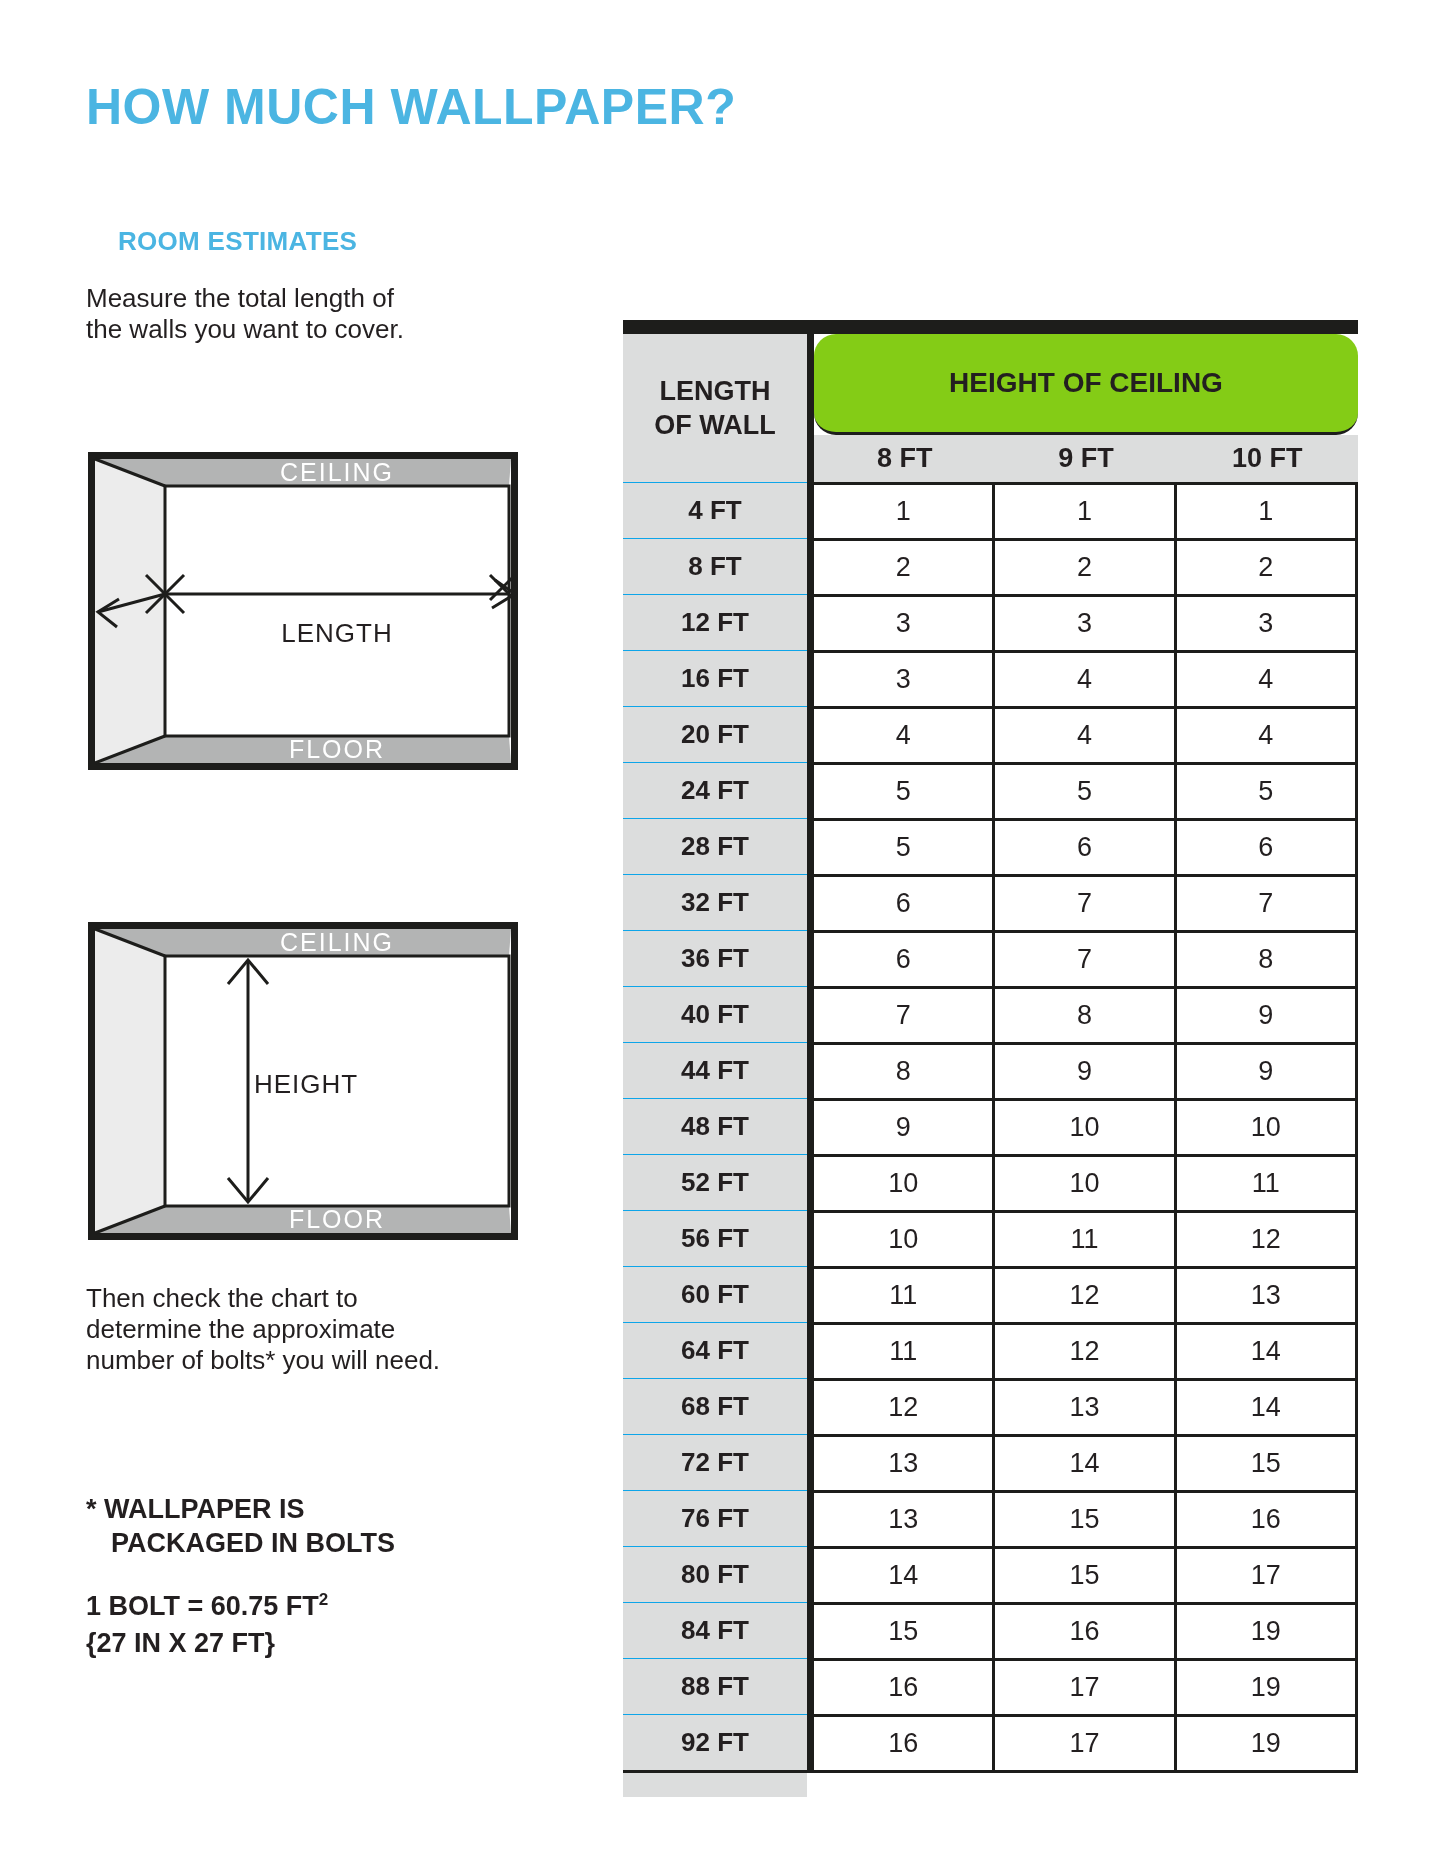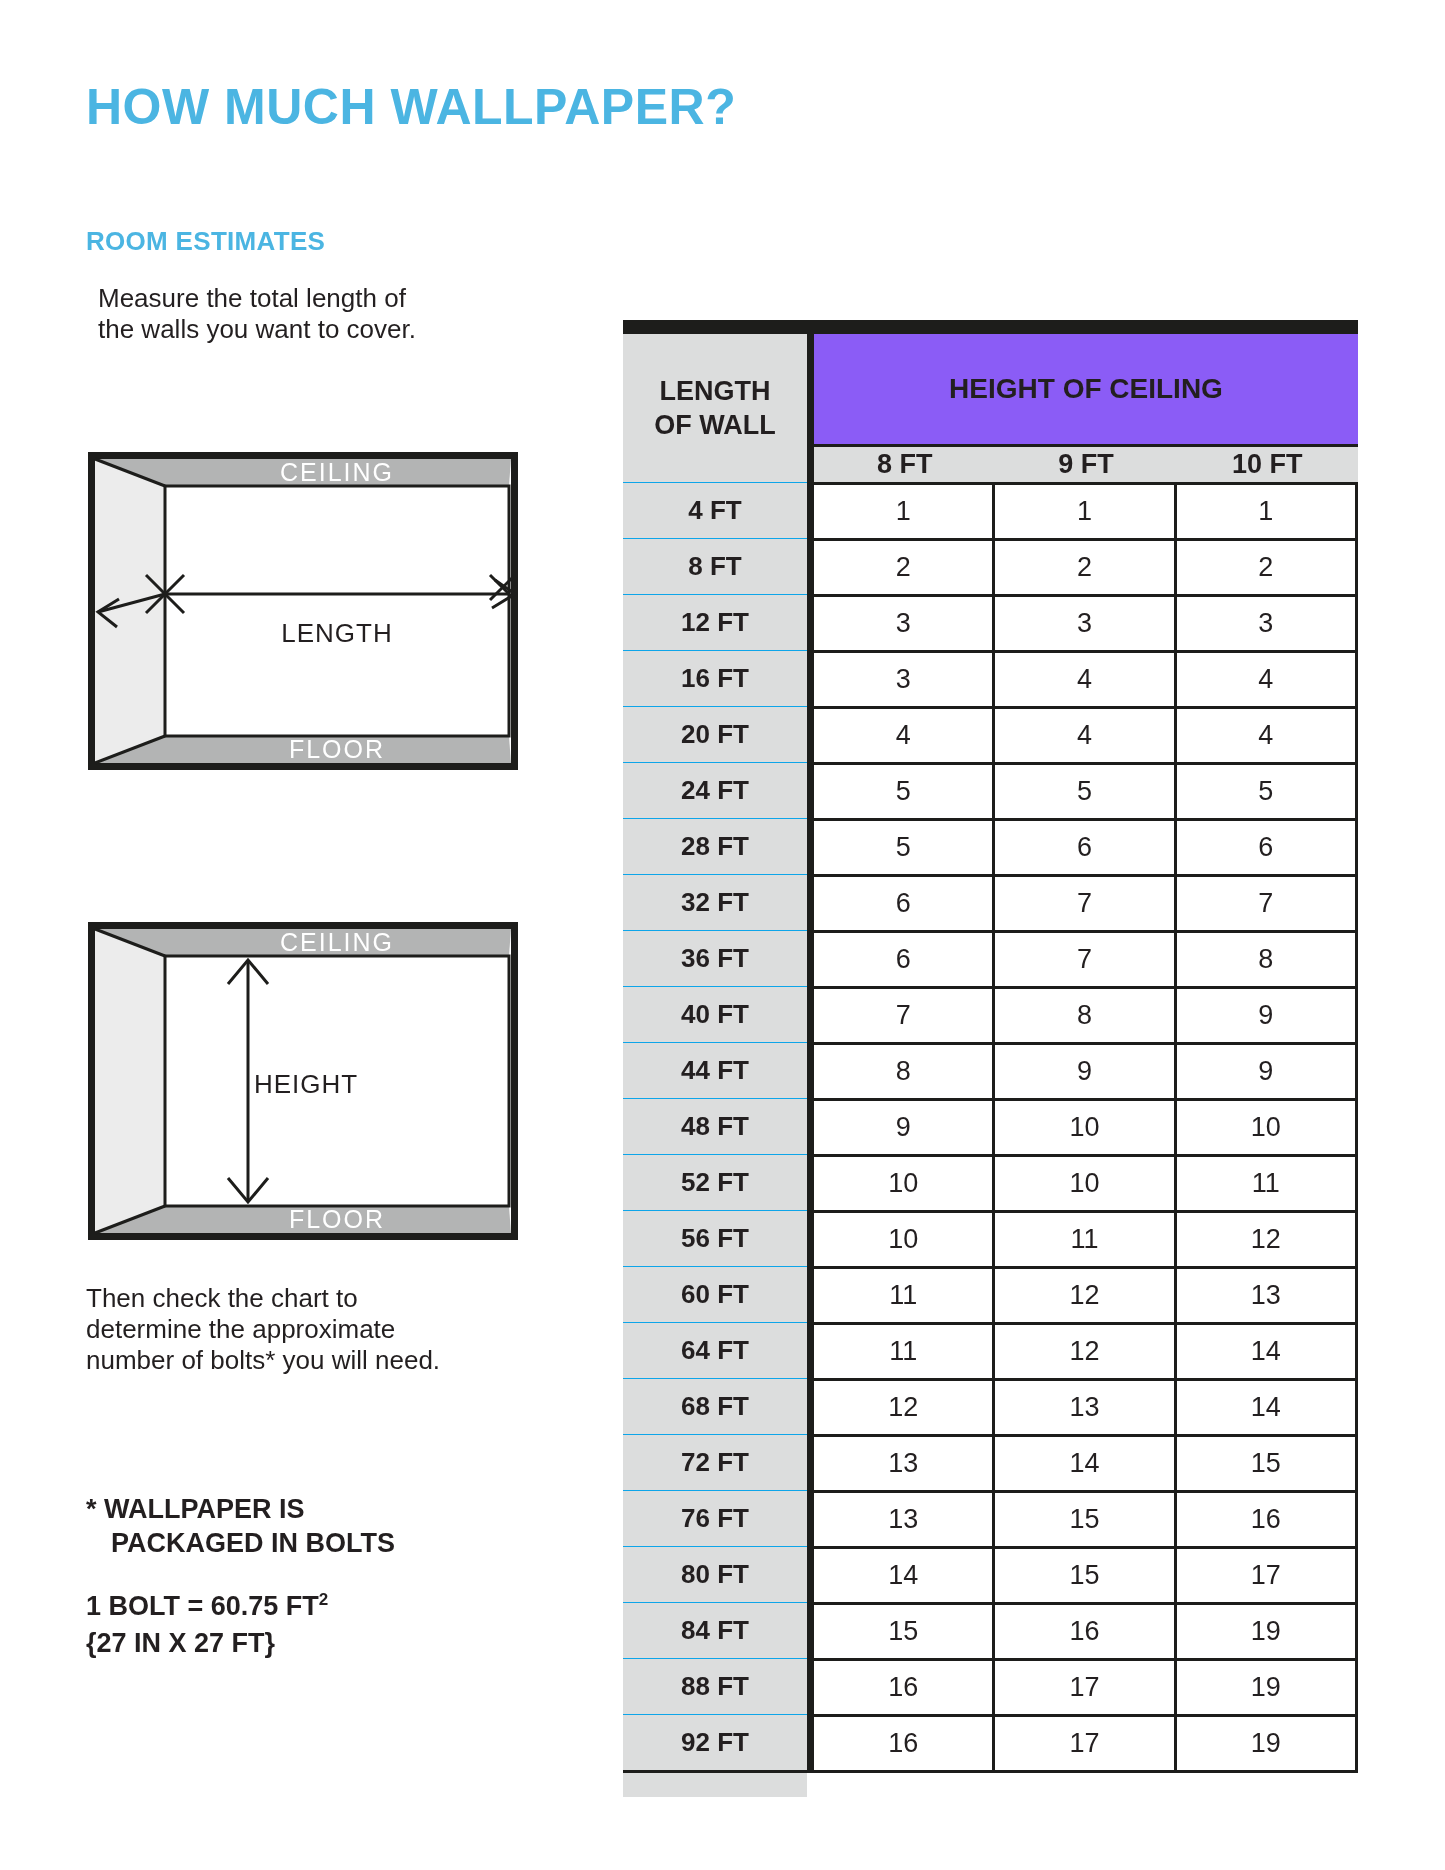--- a/index.html
+++ b/index.html
@@ -7,47 +7,47 @@
   .page {
     position:relative; width:1445px; height:1870px; background:#ffffff;
     font-family:"Liberation Sans", sans-serif; color:#231f20; overflow:hidden;
   }
   .abs { position:absolute; }
   .page-title {
     left:86px; top:78px; font-size:50px; font-weight:bold; color:#4bb5e2;
     letter-spacing:0.5px; white-space:nowrap;
   }
   .section-heading {
-    font-size:26px; font-weight:bold; color:#4bb5e2; letter-spacing:0.3px; white-space:nowrap;
+    font-size:26px; font-weight:bold; color:#4bb5e2; letter-spacing:0.3px; white-space:nowrap;margin-left:32px;
   }
   .heading-left { left:86px; top:226px; }
   .heading-table { left:623px; top:226px; width:735px; text-align:center; }
   .para { font-size:26px; line-height:31px; white-space:pre-line; color:#231f20; }
-  .para1 { left:86px; top:283px;margin-left:12px; }
+  .para1 { left:86px; top:283px; }
   .para2 { left:86px; top:812px; }
   .para3 { left:86px; top:1283px; }
   .footnote { left:86px; top:1492px; font-size:27px; line-height:34px; font-weight:bold; }
   .footnote .line2 { padding-left:25px; }
   .bolt-eq { left:86px; top:1590px; font-size:27px; font-weight:bold; }
   .bolt-eq sup { font-size:17px; vertical-align:super; }
   .bolt-dim { left:86px; top:1628px; font-size:27px; font-weight:bold; }
 
   
   .bolt-table { left:623px; top:320px; width:735px; }
   .t-topbar { height:14px; background:#1d1d1b; }
   .t-header { display:flex; height:148px; }
   .t-corner {
     width:184px; background:#dcdddd; display:flex; align-items:center; justify-content:center;
     font-size:27px; font-weight:bold; text-align:center; white-space:pre-line; line-height:34px;
   }
   .t-vdiv { width:7px; background:#1d1d1b; flex:0 0 7px; }
   .t-right { flex:1; display:flex; flex-direction:column; }
   .t-group {
-    height:113px; background:#8b5cf6; display:flex; align-items:center; justify-content:center;
-    font-size:28px; font-weight:bold; border-bottom:3px solid #1d1d1b;
+    height:101px; background:#84cc16; display:flex; align-items:center; justify-content:center;
+    font-size:28px; font-weight:bold; border-bottom:3px solid #1d1d1b;border-radius:22px;
   }
   .t-cols { flex:1; display:flex; }
   .t-colhead {
     flex:1; background:#dcdddd; display:flex; align-items:center; justify-content:center;
     font-size:27px; font-weight:bold;
   }
   .t-row { display:flex; height:56px; }
   .t-rowlabel {
     width:184px; background:#dcdddd; border-top:1px solid #0ea5e9;
     display:flex; align-items:center; justify-content:center; font-size:26px; font-weight:bold;

